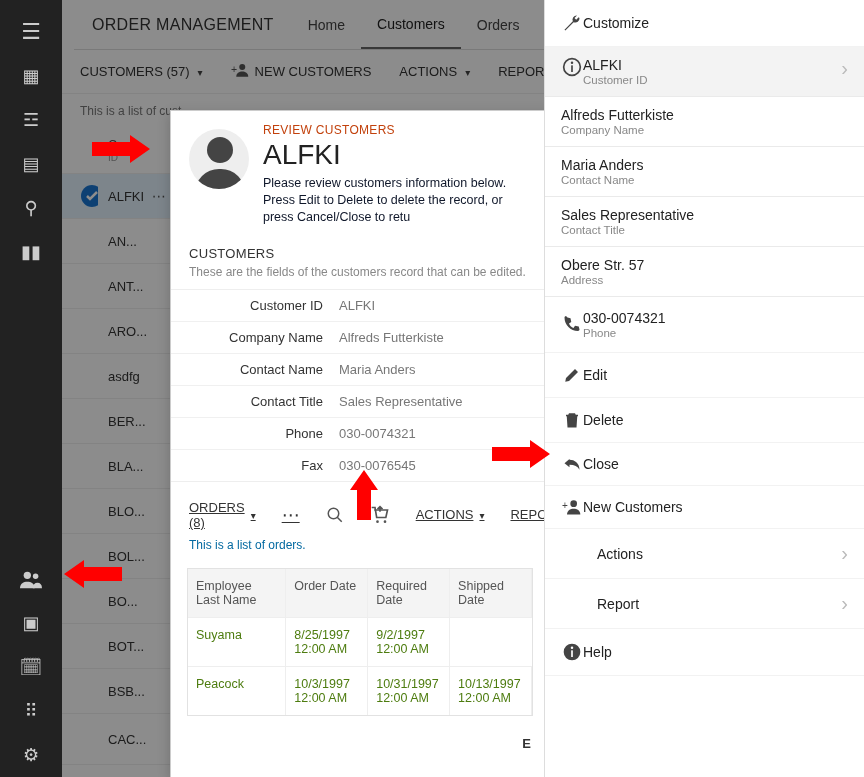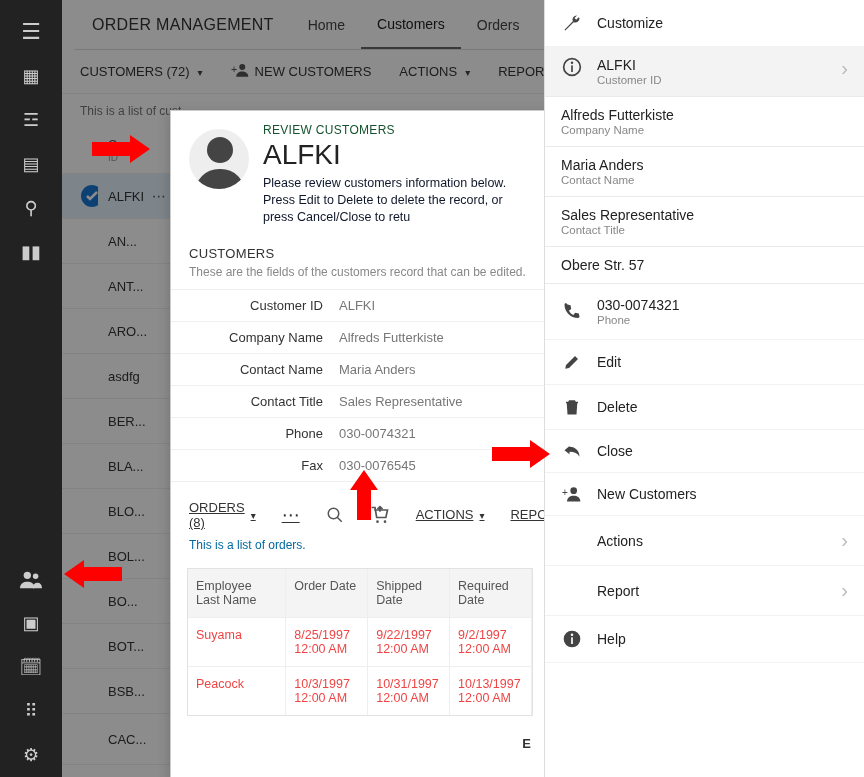--- a/index.html
+++ b/index.html
@@ -32,44 +32,44 @@
   .list-row.selected { background: #e3f2fd; }
   .list-row .ellipsis::after { content: "⋯"; font-size: 14px; color: #555; margin-left: 4px; }
   .chk svg { width: 24px; height: 24px; }
   
   .review-panel { position: absolute; left: 170px; top: 110px; width: 380px; bottom: 0; background: #fff; border: 1px solid #ccc; border-bottom: none; z-index: 5; display: flex; flex-direction: column; box-shadow: 0 4px 12px rgba(0,0,0,.2); }
   .rp-head { display: flex; padding: 12px 18px 8px; gap: 14px; }
   .rp-avatar { width: 60px; height: 60px; background: #eee; border-radius: 50%; position: relative; flex-shrink: 0; margin-top: 6px; }
   .rp-avatar::after { content:""; position:absolute; left:6px; bottom:-4px; width:50px; height:24px; background:#444; border-radius: 24px 24px 0 0;}
   .rp-avatar::before { content:""; position:absolute; left:18px; top:8px; width:26px; height:26px; background:#444; border-radius:50%;}
   .rp-avatar { overflow:hidden;}
-  .rp-headtext .rlabel { font-size: 12px; color: #14532d; letter-spacing: .3px; }
+  .rp-headtext .rlabel { font-size: 12px; color: #c2410c; letter-spacing: .3px; }
   .rp-headtext .rtitle { font-size: 28px; font-weight: 400; color: #222; margin-top: 2px; }
   .rp-headtext .rdesc { font-size: 12.5px; color: #0f172a; margin-top: 4px; line-height: 1.35; }
   .rp-sectiontitle { padding: 12px 18px 2px; font-size: 13px; color: #333; letter-spacing: .3px; }
   .rp-sectiondesc { padding: 2px 18px 10px; font-size: 12px; color: #888; }
   .rp-fields { border-top: 1px solid #eee; border-bottom: 1px solid #eee; }
   .rp-field { display: flex; padding: 8px 18px; border-bottom: 1px solid #f0f0f0; font-size: 13px; }
   .rp-field:last-child { border-bottom: none; }
   .rp-field .flabel { width: 150px; text-align: right; color: #333; padding-right: 16px; }
   .rp-field .fval { color: #777; }
   .rp-ordersbar { display: flex; align-items: center; gap: 26px; padding: 18px 18px 6px; font-size: 13px; text-decoration: underline; }
   .rp-ordersbar .ob-item { display:flex; align-items:center; gap:4px; cursor:pointer; }
   .rp-ordersbar .dots::after { content:"⋯"; font-size:18px; }
   .rp-ordersbar .caret::after { content:"▾"; font-size:10px; margin-left: 2px; }
   .rp-orders-hint { font-size: 12px; color: #0369a1; padding: 2px 18px 8px; }
   .rp-table { margin: 8px 16px; border: 1px solid #e2e2e2; font-size: 12.5px; }
   .rp-table .thead, .rp-table .trow { display: grid; grid-template-columns: 1.2fr 1fr 1fr 1fr; }
   .rp-table .thead { background: #f4f4f4; color: #555; }
   .rp-table .thead > div, .rp-table .trow > div { padding: 10px 8px; border-right: 1px solid #eee; }
-  .rp-table .trow { border-top: 1px solid #eee; color: #ef4444;}
+  .rp-table .trow { border-top: 1px solid #eee; color: #4d7c0f;}
   .rp-footer { display:flex; justify-content:flex-end; padding: 12px 18px; font-size:13px; font-weight:600; color:#333;}
   
   .context { position: absolute; top: 0; right: 0; width: 320px; bottom: 0; background: #fff; border-left: 1px solid #ddd; z-index: 10; display: flex; flex-direction: column; }
-  .ctx-item { display: flex; align-items: center; gap: 14px; padding: 13px 16px; font-size: 14px; color: #222; cursor: pointer; border-bottom: 1px solid #f2f2f2; justify-content: space-between; }
+  .ctx-item { display: flex; align-items: center; padding: 13px 16px; font-size: 14px; color: #222; cursor: pointer; border-bottom: 1px solid #f2f2f2; justify-content: space-between; }
   .ctx-item.heading { padding: 10px 16px; border-bottom: 1px solid #eaeaea; align-items:flex-start; }
   .ctx-item .ci-icon { width: 22px; display:flex; justify-content:center; color:#444; font-size:18px; flex-shrink:0; }
   .ctx-item .ci-text { display: flex; flex-direction: column; flex:1; }
   .ctx-item .ci-text .sub { font-size: 11.5px; color: #888; margin-top: 1px; }
   .ctx-item.highlight { background: #f3f3f3; }
   .ctx-item .chev { color:#bbb; font-size:20px; }
   .ctx-noicon { padding-left: 52px; }
   
   .arrow { position:absolute; z-index: 20; pointer-events:none; }
   .arrow svg { display:block; }
@@ -108,21 +108,21 @@
       <div class="tabs" id="tabs">
           <div class="tab">Home</div>
           <div class="tab active">Customers</div>
           <div class="tab">Orders</div>
           <div class="tab">Products</div>
           <div class="tab">Supplie</div>
         </div>
     </div>
     <div class="toolbar">
       <div class="item">
-          <span>CUSTOMERS (72)</span>
+          <span>CUSTOMERS (57)</span>
           <span class="caret"></span>
         </div>
       <div class="item">
         <span><svg width="18" height="14" viewBox="0 0 24 18">
               <text x="0" y="13" font-size="14" fill="#555">+</text>
               <circle cx="15" cy="5" r="4" fill="#555"></circle>
               <path d="M7 18c0-5 4-7 8-7s8 2 8 7" fill="#555"></path>
             </svg></span>
         <span>NEW CUSTOMERS</span>
       </div>
@@ -326,28 +326,27 @@
       <div class="ob-item">
           <span>REPORT</span>
           <span class="caret"></span>
         </div>
     </div>
     <div class="rp-orders-hint">This is a list of orders.</div>
     <div class="rp-table">
       <div class="thead" id="ohead">
           <div>Employee Last Name</div>
           <div>Order Date</div>
+          <div>Required Date</div>
           <div>Shipped Date</div>
-          <div>Required Date</div>
         </div>
       <div id="orows">
           <div class="trow">
             <div>Suyama</div>
             <div>8/25/1997 12:00 AM</div>
-            <div>9/22/1997 12:00 AM</div>
             <div>9/2/1997 12:00 AM</div>
           </div>
           <div class="trow">
             <div>Peacock</div>
             <div>10/3/1997 12:00 AM</div>
             <div>10/31/1997 12:00 AM</div>
             <div>10/13/1997 12:00 AM</div>
           </div>
         </div>
     </div>
@@ -394,20 +393,21 @@
         </div>
         <div class="ctx-item ctx-noicon heading">
           <div class="ci-text">
             <span>Sales Representative</span>
             <span class="sub">Contact Title</span>
           </div>
         </div>
         <div class="ctx-item ctx-noicon heading">
           <div class="ci-text">
             <span>Obere Str. 57</span>
+            <span class="sub">Address</span>
           </div>
         </div>
       </div>
     <div class="ctx-item">
       <div class="ci-icon">
           <svg width="18" height="18" viewBox="0 0 24 24">
             <path d="M6 2l4 1 1 5-3 2c1 3 3 5 6 6l2-3 5 1 1 4c0 1-1 2-2 2-10 0-18-8-18-18 0-1 1-2 2-2z" fill="#444"></path>
           </svg>
         </div>
       <div class="ci-text">

